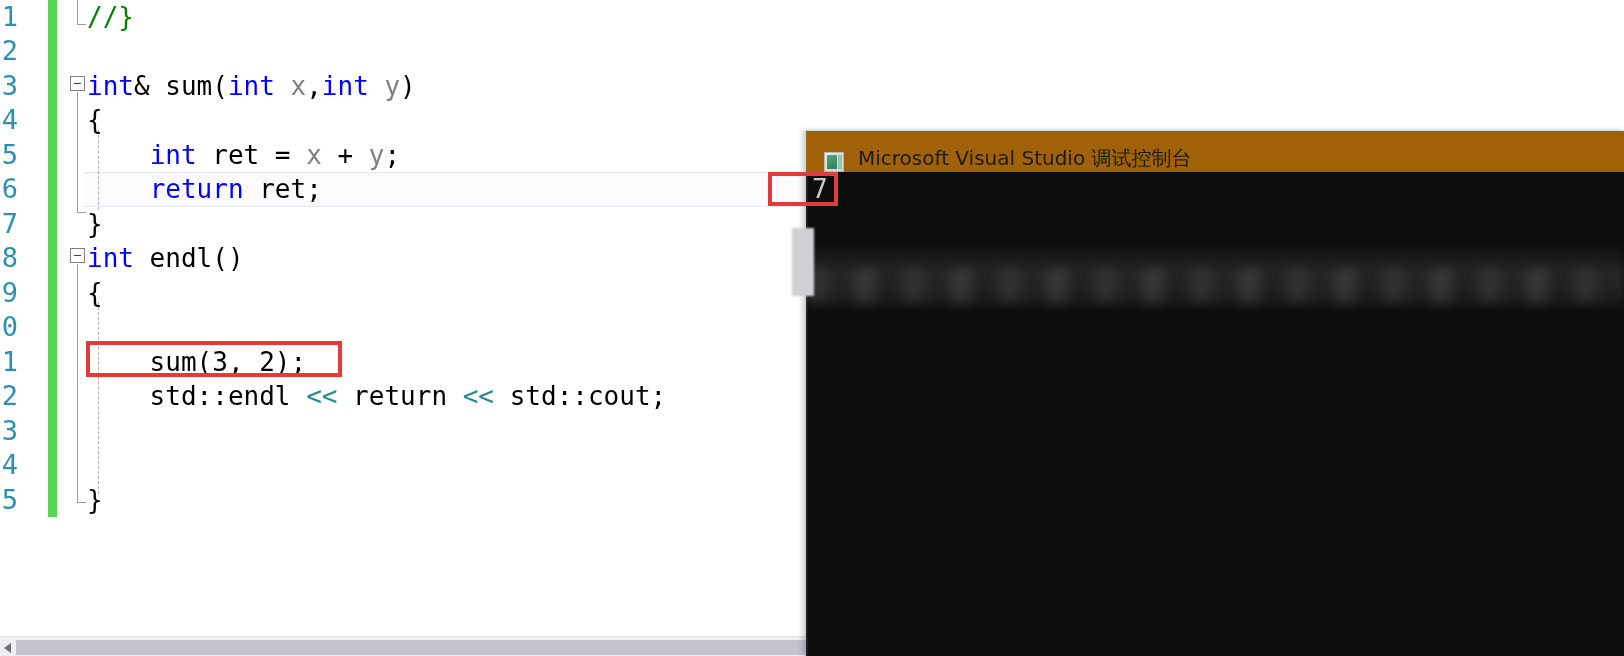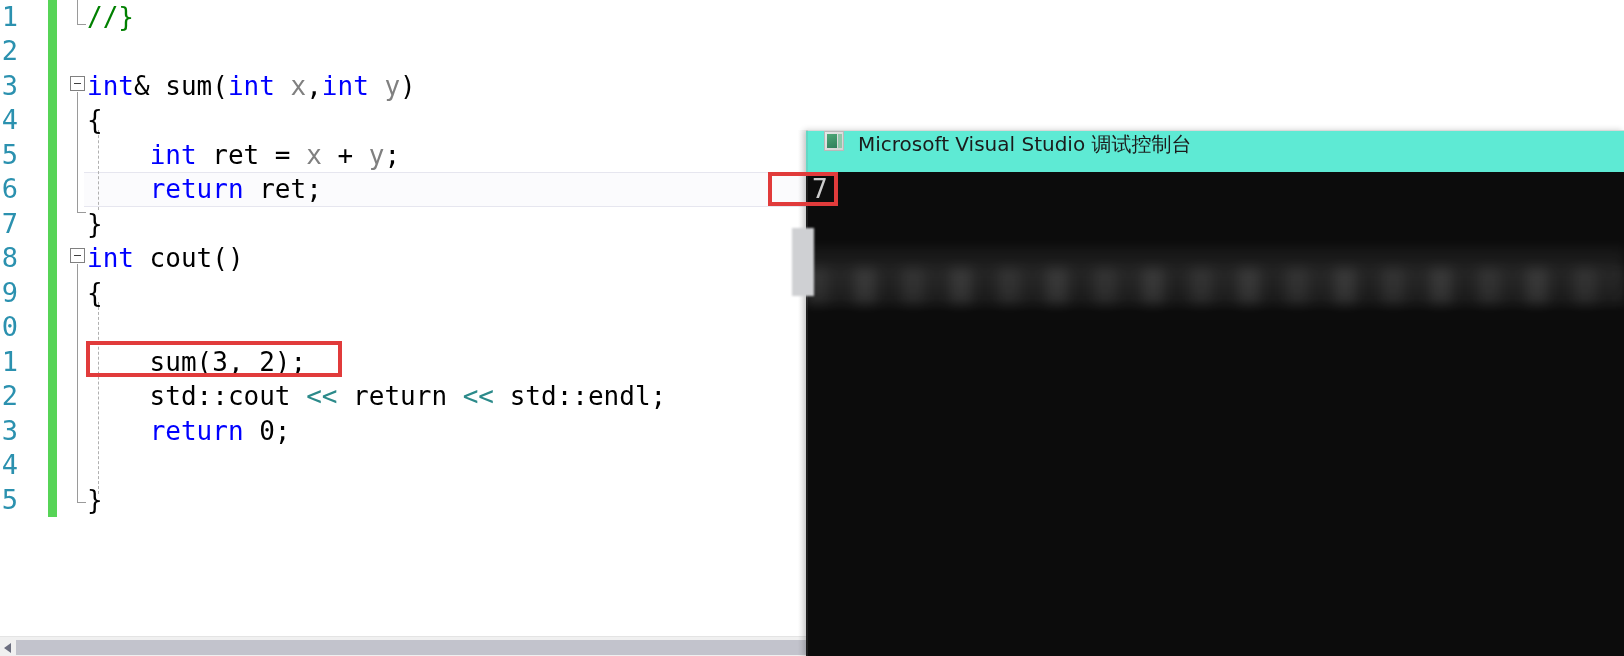--- a/index.html
+++ b/index.html
@@ -120,23 +120,23 @@
   
   .console {
     position: absolute; left: 806px; top: 130px;
     width: 818px; height: 526px;
     background: #0c0c0c;
     box-shadow: -2px 0 6px rgba(0,0,0,0.18);
   }
   .console-title {
     position: absolute; left: 0; top: 0;
     width: 818px; height: 42px;
-    background: #5eead4;
+    background: #a16207;
     border-top: 1px solid #d9d9d9;
-    display: flex; align-items: flex-start;
+    display: flex; align-items: flex-end;
   }
   .console-icon {
     position: relative;
     margin-left: 18px;
     width: 20px; height: 20px;
     background: linear-gradient(135deg, #e8e8e8, #d2d2d2);
     border: 1px solid #b9b9b9;
     flex: 0 0 auto;
   }
   .console-icon::before {
@@ -258,30 +258,29 @@
       <div class="cl" style="top:69px"><span class="kw">int</span><span class="pl">&amp; sum(</span><span class="kw">int</span><span class="pl"> </span><span class="par">x</span><span class="pl">,</span><span class="kw">int</span><span class="pl"> </span><span class="par">y</span><span class="pl">)</span></div>
 
       <div class="cl" style="top:103px"><span class="pl">{</span></div>
 
       <div class="cl" style="top:138px"><span class="pl">    </span><span class="kw">int</span><span class="pl"> ret = </span><span class="par">x</span><span class="pl"> + </span><span class="par">y</span><span class="pl">;</span></div>
 
       <div class="cl" style="top:172px"><span class="pl">    </span><span class="kw">return</span><span class="pl"> ret;</span></div>
 
       <div class="cl" style="top:207px"><span class="pl">}</span></div>
 
-      <div class="cl" style="top:241px"><span class="kw">int</span><span class="pl"> cout()</span></div>
+      <div class="cl" style="top:241px"><span class="kw">int</span><span class="pl"> endl()</span></div>
 
       <div class="cl" style="top:276px"><span class="pl">{</span></div>
 
 
       <div class="cl" style="top:345px"><span class="pl">    sum(3, 2);</span></div>
 
-      <div class="cl" style="top:379px"><span class="pl">    std::cout </span><span class="op">&lt;&lt;</span><span class="pl"> return </span><span class="op">&lt;&lt;</span><span class="pl"> std::endl;</span></div>
-
-      <div class="cl" style="top:414px"><span class="pl">    </span><span class="kw">return</span><span class="pl"> 0;</span></div>
+      <div class="cl" style="top:379px"><span class="pl">    std::endl </span><span class="op">&lt;&lt;</span><span class="pl"> return </span><span class="op">&lt;&lt;</span><span class="pl"> std::cout;</span></div>
+
 
       <div class="cl" style="top:448px"></div>
 
       <div class="cl" style="top:483px"><span class="pl">}</span></div>
 
       <div class="redbox" id="redbox-sum"></div>
 
     </div>
 
     <div class="hscroll">

